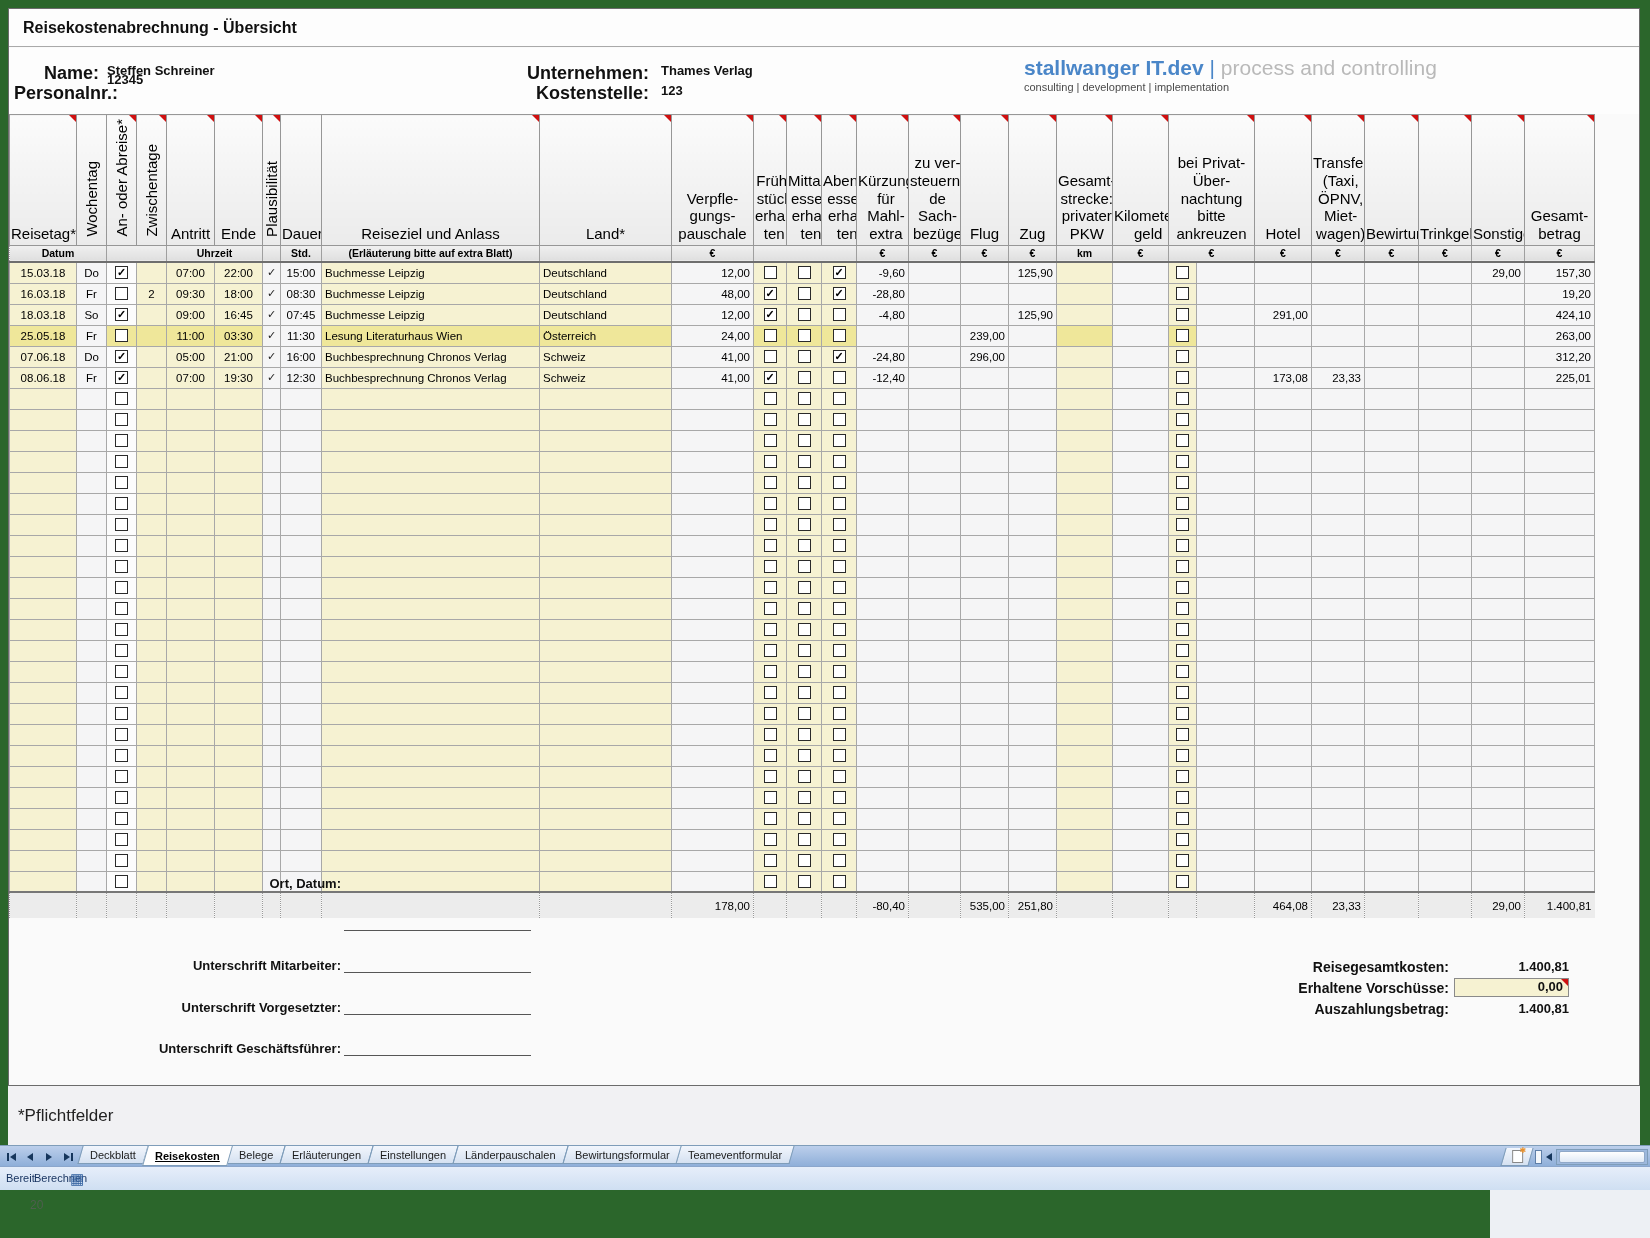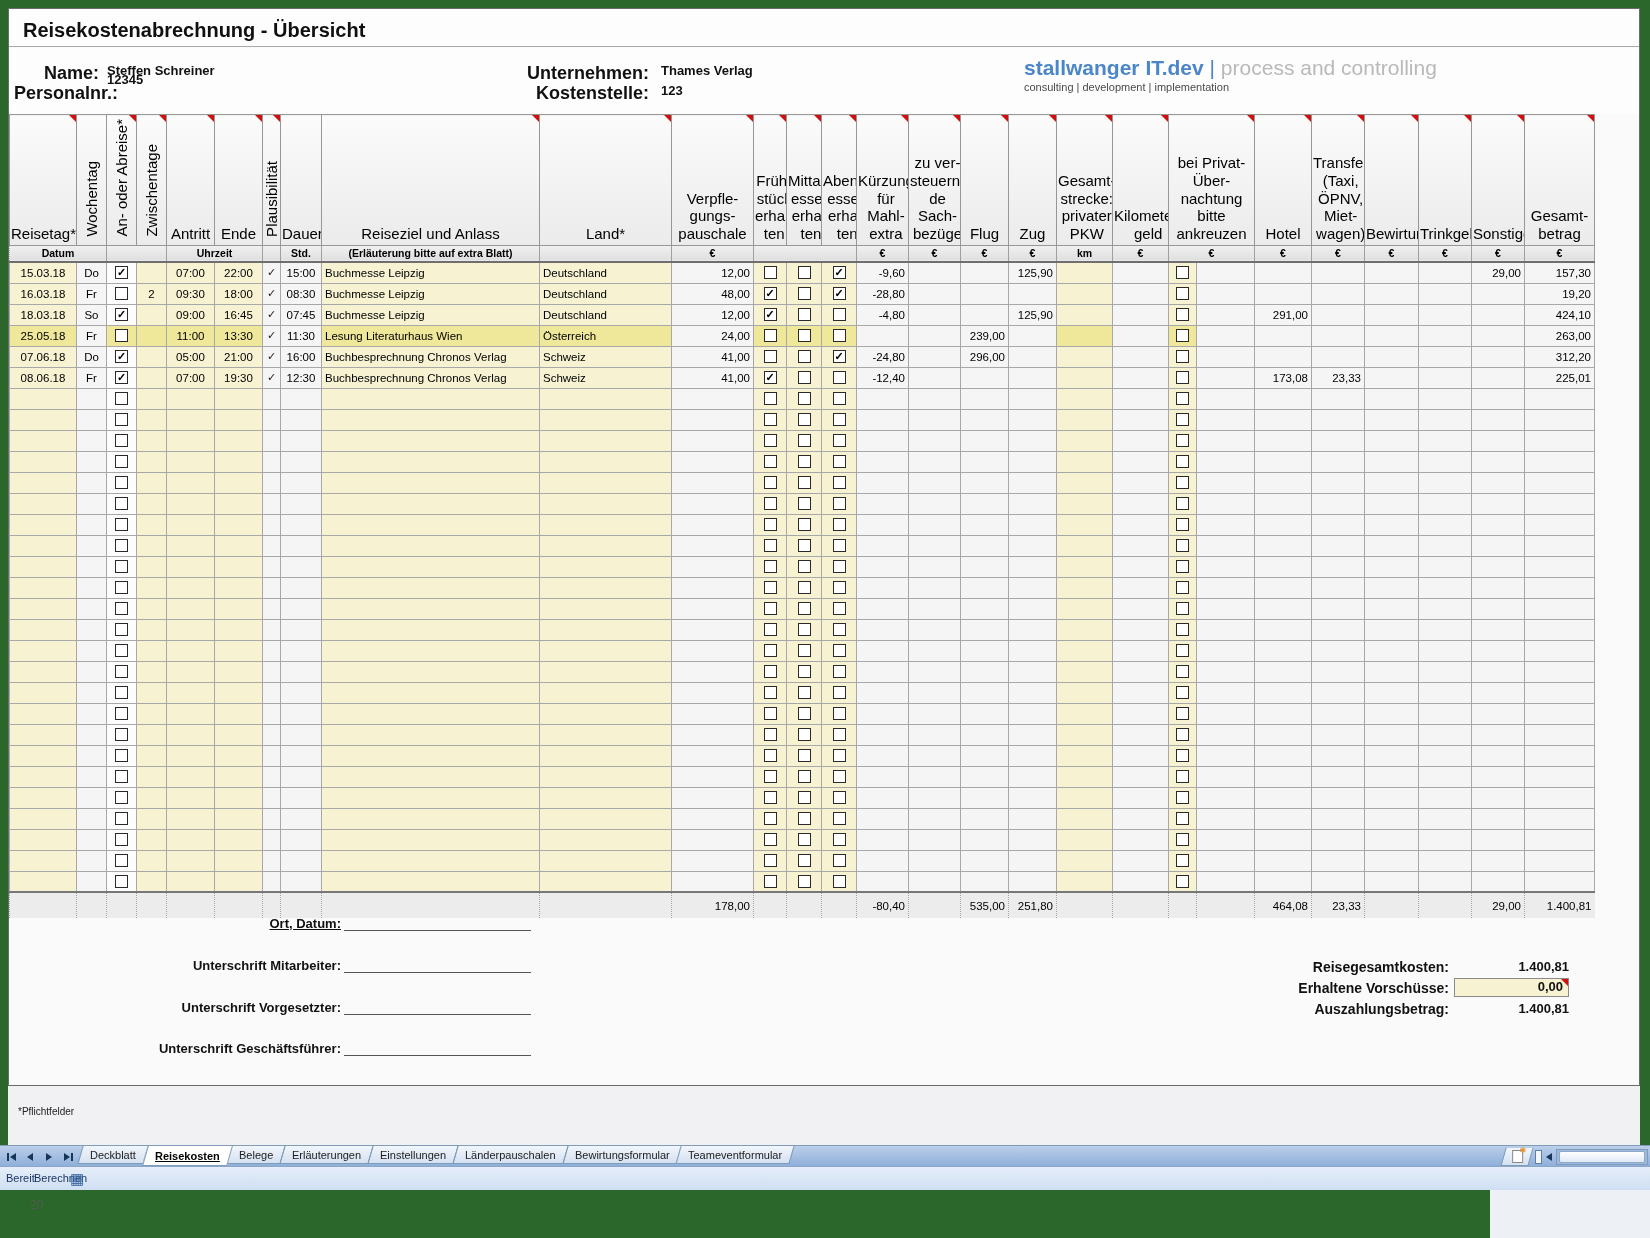--- a/index.html
+++ b/index.html
@@ -2,21 +2,21 @@
 <html><head>
 <meta charset="utf-8">
 <style>
   * { margin:0; padding:0; box-sizing:border-box; }
   body { font-family:"Liberation Sans", sans-serif; background:#2b662b; }
   .screen { position:relative; width:1650px; height:1238px; background:#2b662b; overflow:hidden; font-family:"Liberation Sans", sans-serif; }
 
   
   .panel { position:absolute; left:8px; top:8px; width:1632px; height:1078px; background:#fafafa; border:1px solid #6b6b6b; }
   .titlebar { position:absolute; left:0; top:0; width:100%; height:38px; background:#fdfdfd; border-bottom:1px solid #a9a9a9; }
-  .titlebar h1 { position:absolute; left:14px; top:10px; font-size:20px; font-weight:bold; color:#101010; }
+  .titlebar h1 { position:absolute; left:14px; top:10px; font-size:16px; font-weight:bold; color:#101010; }
   .info { position:absolute; left:0; top:39px; width:100%; height:66px; background:#fdfdfd; }
   .ilabel { position:absolute; font-size:18px; font-weight:bold; color:#111; text-align:right; }
   .ivalue { position:absolute; font-size:13px; font-weight:bold; color:#111; }
   .logo { position:absolute; left:1015px; top:8px; white-space:nowrap; }
   .logo .brand { font-size:21px; font-weight:bold; color:#4a86c8; }
   .logo .lsep { font-size:21px; font-weight:normal; color:#4a86c8; }
   .logo .tagline { font-size:21px; font-weight:normal; color:#b9b9b9; }
   .logo .sub { font-size:11px; color:#4a4a4a; margin-top:1px; }
 
   
@@ -42,21 +42,21 @@
   tbody tr:last-child td { border-bottom:2px solid #777; }
   td.tot { height:26px; background:#ececec; border-left:1px dotted #9a9a9a; border-top:2px solid #7c7c7c; font-size:11.5px; padding:0 3px; white-space:nowrap; vertical-align:middle; }
 
   
   .siglabel { position:absolute; font-size:13px; font-weight:bold; color:#111; text-align:right; width:332px; left:0; }
   .sigline { position:absolute; left:335px; width:187px; border-bottom:1px solid #555; height:1px; }
   .sumlabel { position:absolute; left:1130px; width:310px; text-align:right; font-size:14px; font-weight:bold; color:#111; }
   .sumvalue { position:absolute; left:1445px; width:115px; text-align:right; font-size:13px; font-weight:bold; color:#111; }
   .sumvalue.inputbox { border:1px solid #8a8a8a; background:#f6f2d2; height:19px; padding-right:5px; }
   .pflicht-strip { position:absolute; left:8px; top:1086px; width:1632px; height:59px; background:#f1f1f3; }
-  .pflicht-strip span { position:absolute; left:10px; top:20px; font-size:10px; color:#222; }
+  .pflicht-strip span { position:absolute; left:10px; top:20px; font-size:17px; color:#222; }
 
   
   .tabbar { position:absolute; left:0; top:1145px; width:1650px; height:21px; background:linear-gradient(#bccfeb,#8fafd9); border-top:1px solid #7f9db9; display:flex; align-items:flex-start; }
   .navgrp { display:flex; align-items:center; height:21px; padding:0 4px 0 3px; gap:3px; }
   .nav-btn { display:flex; align-items:center; gap:1px; width:16px; height:16px; justify-content:center; }
   .tri-l { width:0; height:0; border-top:4px solid transparent; border-bottom:4px solid transparent; border-right:6px solid #16365c; }
   .tri-r { width:0; height:0; border-top:4px solid transparent; border-bottom:4px solid transparent; border-left:6px solid #16365c; }
   .nbar { width:2px; height:8px; background:#16365c; }
   .tabs { display:flex; height:21px; align-items:flex-start; }
   .tab { transform:skewX(-16deg); border:1px solid #7f9db9; border-top:none; background:linear-gradient(#f2f6fc,#d5e1f1); height:18px; padding:0 9px; display:flex; align-items:center; margin-right:-1px; }
@@ -343,21 +343,21 @@
             <td class="d w ar">424,10</td>
           </tr>
           <tr class="hl">
             <td class="d y ac">25.05.18</td>
             <td class="d w ac">Fr</td>
             <td class="d cbw">
               <span class="cb"></span>
             </td>
             <td class="d y ac"></td>
             <td class="d y ac">11:00</td>
-            <td class="d y ac">13:30</td>
+            <td class="d y ac">03:30</td>
             <td class="d w pl">✓</td>
             <td class="d w ac">11:30</td>
             <td class="d y al">Lesung Literaturhaus Wien</td>
             <td class="d y al">Österreich</td>
             <td class="d w ar">24,00</td>
             <td class="d cy">
               <span class="cb"></span>
             </td>
             <td class="d cy">
               <span class="cb"></span>
@@ -1450,21 +1450,21 @@
             <td class="tot ar">464,08</td>
             <td class="tot ar">23,33</td>
             <td class="tot ar"></td>
             <td class="tot ar"></td>
             <td class="tot ar">29,00</td>
             <td class="tot ar">1.400,81</td>
           </tr>
         </tfoot>
       </table>
 
-    <span class="siglabel" style="top:907px;text-decoration:underline;">Ort, Datum:</span>
+    <span class="siglabel" style="top:867px;">Ort, Datum:</span>
     <div class="sigline" style="top:921px;"></div>
     <span class="siglabel" style="top:949px;">Unterschrift Mitarbeiter:</span>
     <div class="sigline" style="top:963px;"></div>
     <span class="siglabel" style="top:991px;">Unterschrift Vorgesetzter:</span>
     <div class="sigline" style="top:1005px;"></div>
     <span class="siglabel" style="top:1032px;">Unterschrift Geschäftsführer:</span>
     <div class="sigline" style="top:1046px;"></div>
 
     <div id="summary">
         <span class="sumlabel" style="top: 950px;">Reisegesamtkosten:</span>

